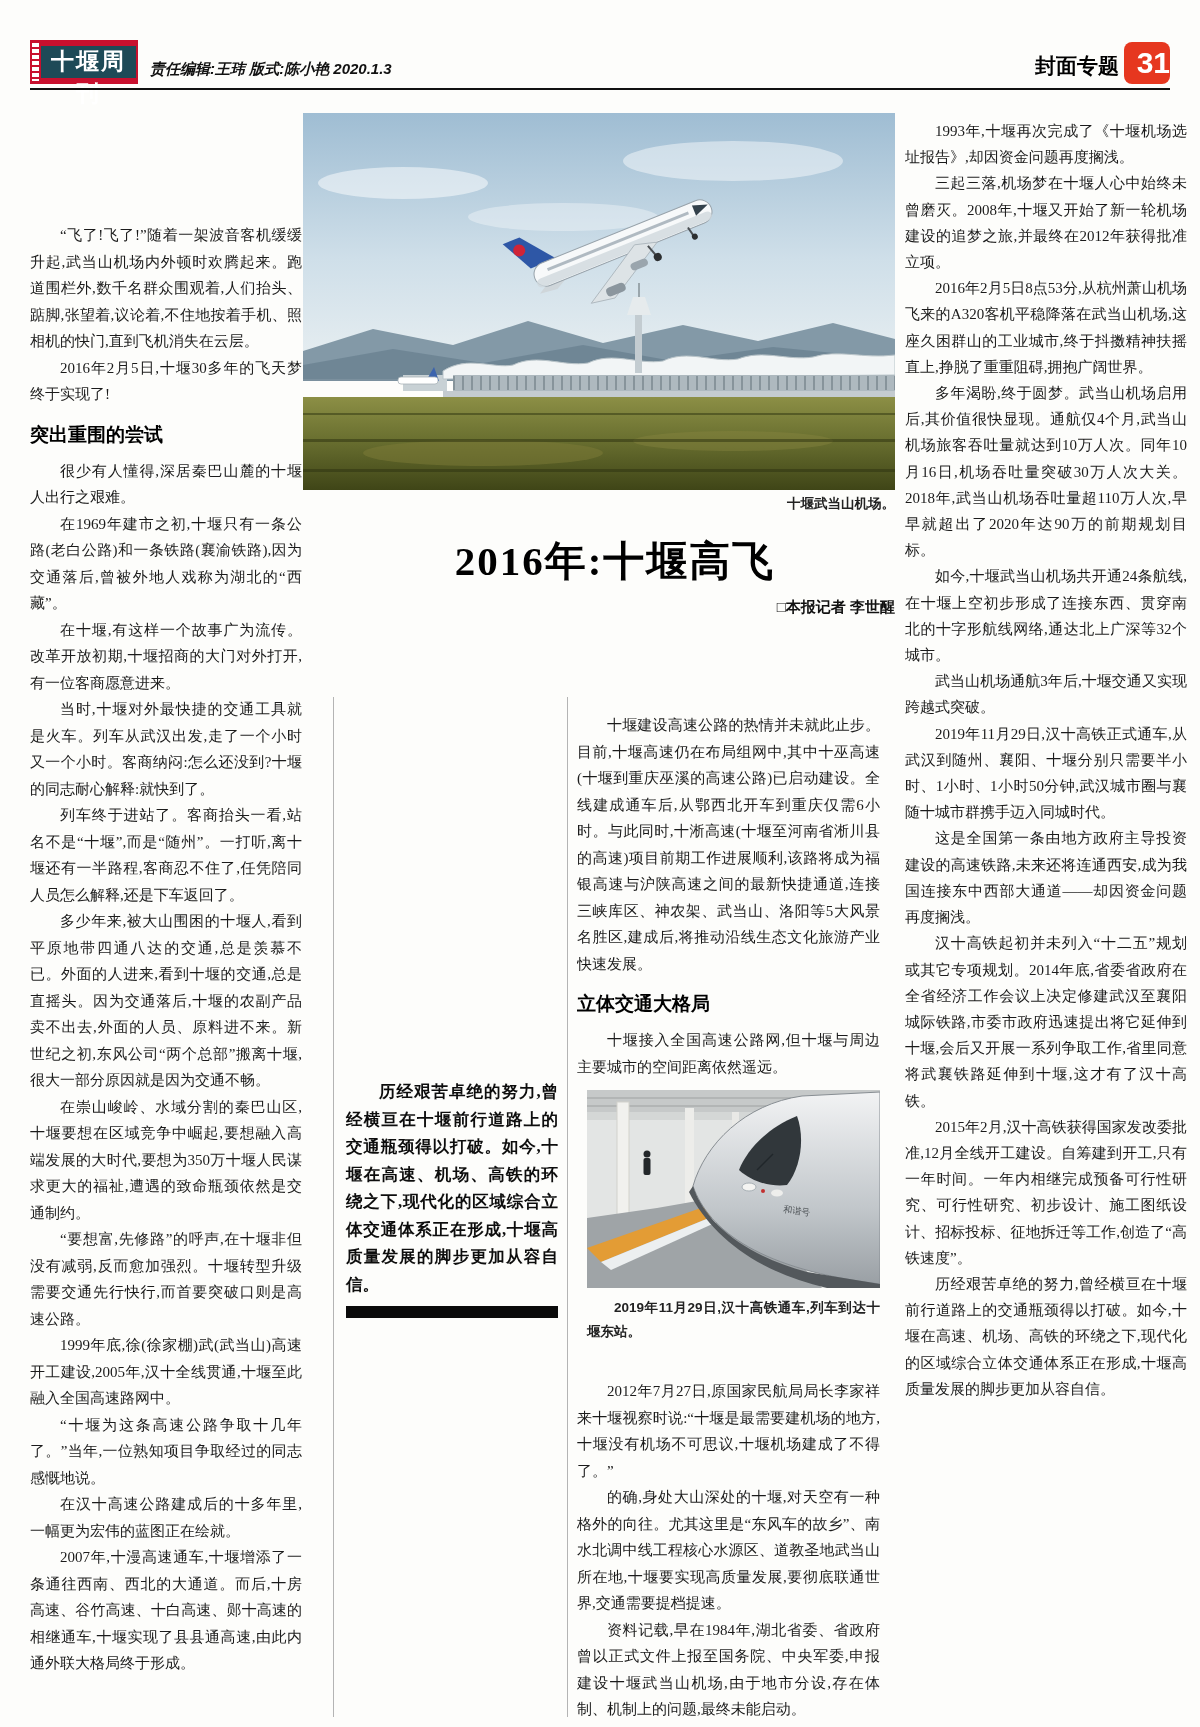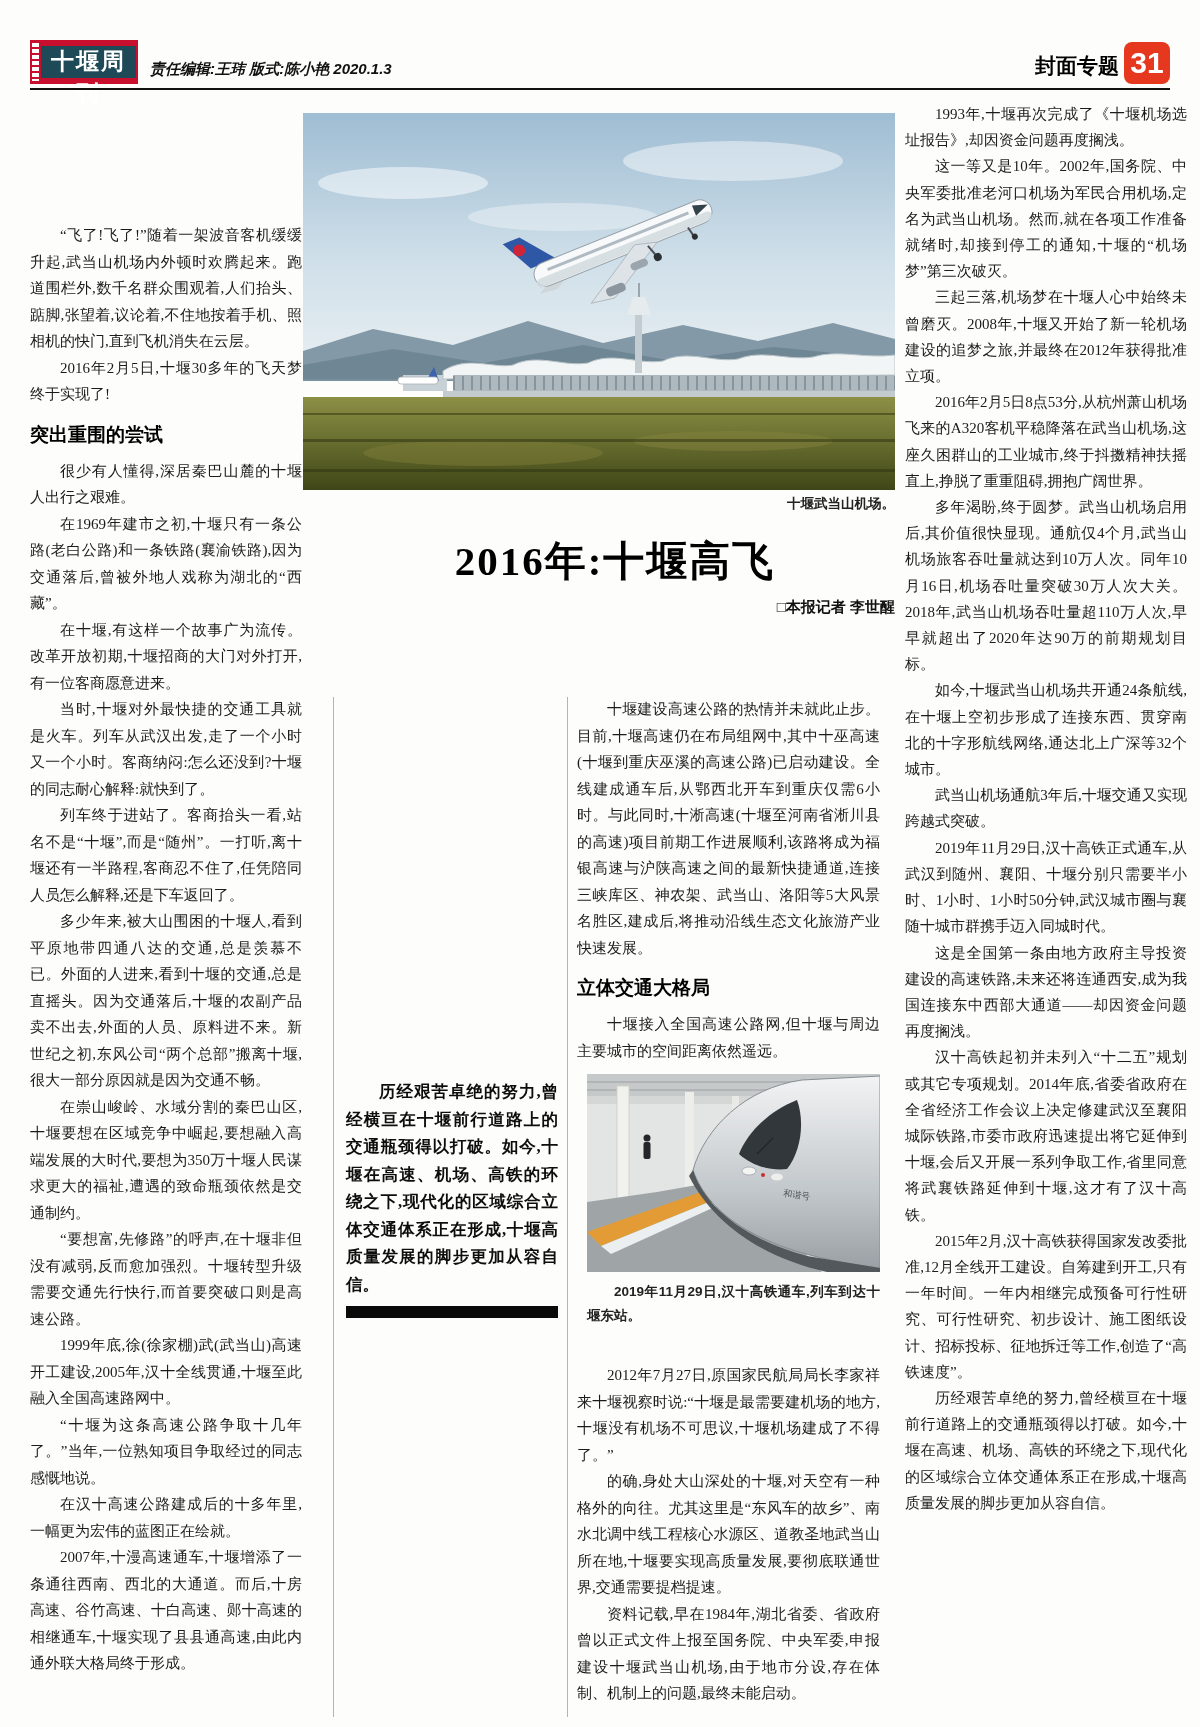--- a/index.html
+++ b/index.html
@@ -7,32 +7,32 @@
         font-family:"Liberation Serif","DejaVu Serif",serif;color:#1b1b1b;}
   
   .masthead{position:absolute;left:30px;top:40px;width:108px;height:44px;background:#c8102e;}
   .masthead-strip{position:absolute;left:2px;top:3px;bottom:3px;width:7px;
                   background:repeating-linear-gradient(#fff 0 4px,#c8102e 4px 6px);}
   .masthead-core{position:absolute;left:11px;top:6px;right:2px;bottom:6px;background:#1e4a57;color:#fff;
                  font:bold 23px/32px "Liberation Serif","DejaVu Serif",serif;text-align:center;letter-spacing:2px;}
   .editor-line{position:absolute;left:150px;top:60px;font:bold italic 15px "Liberation Sans","DejaVu Sans",sans-serif;color:#111;}
   .section-label{position:absolute;left:1035px;top:52px;font:bold 21px "Liberation Sans","DejaVu Sans",sans-serif;color:#000;}
   .page-badge{position:absolute;left:1124px;top:42px;width:46px;height:42px;background:#e6371f;border-radius:8px;
-              color:#fff;font:bold 30px/42px "Liberation Sans","DejaVu Sans",sans-serif;text-align:center;}
+              color:#fff;font:bold 30px/42px "Liberation Sans","DejaVu Sans",sans-serif;text-align:right;}
   .header-rule{position:absolute;left:30px;top:88px;width:1140px;height:2px;background:#111;}
   
   .para{margin:0;font-size:15px;line-height:26.5px;text-indent:2em;text-align:justify;color:#1b1b1b;}
   .col-left{position:absolute;left:30px;top:216px;width:272px;height:1502px;overflow:hidden;}
   .col-left .para:first-child{margin-top:6px;}
   .col-heading{font-family:Liberation Mono, monospace;font-weight:bold;font-size:19px;
                color:#000;margin:16px 0 10px;text-indent:0;line-height:24px;}
   .col-center{position:absolute;left:577px;top:688px;width:303px;height:1039px;overflow:hidden;}
   .col-center .para{line-height:26.5px;}
-  .col-center .opening{margin-top:8px;}
-  .col-right{position:absolute;left:905px;top:101px;width:282px;height:1600px;overflow:hidden;}
+  .col-center .opening{margin-top:24px;}
+  .col-right{position:absolute;left:905px;top:118px;width:282px;height:1600px;overflow:hidden;}
   .col-right .para{line-height:26.2px;}
   .vrule{position:absolute;width:1px;background:#b4b4b4;}
   #vrule1{left:333px;top:697px;height:1020px;}
   #vrule2{left:567px;top:697px;height:1020px;}
   
   .headline{position:absolute;left:335px;top:536px;width:560px;text-align:center;
             font:bold 41px/50px "Liberation Serif","DejaVu Serif",serif;letter-spacing:2px;color:#000;}
   .byline{position:absolute;left:335px;top:598px;width:560px;text-align:right;
           font:bold 15px "Liberation Sans","DejaVu Sans",sans-serif;color:#111;}
   
@@ -213,21 +213,20 @@
     <div class="closing-block">
         <p class="para">2012年7月27日,原国家民航局局长李家祥来十堰视察时说:“十堰是最需要建机场的地方,十堰没有机场不可思议,十堰机场建成了不得了。”</p>
         <p class="para">的确,身处大山深处的十堰,对天空有一种格外的向往。尤其这里是“东风车的故乡”、南水北调中线工程核心水源区、道教圣地武当山所在地,十堰要实现高质量发展,要彻底联通世界,交通需要提档提速。</p>
         <p class="para">资料记载,早在1984年,湖北省委、省政府曾以正式文件上报至国务院、中央军委,申报建设十堰武当山机场,由于地市分设,存在体制、机制上的问题,最终未能启动。</p>
       </div>
   </div>
 
   <div class="col-right">
     <div>
         <p class="para">1993年,十堰再次完成了《十堰机场选址报告》,却因资金问题再度搁浅。</p>
-        <p class="para">这一等又是10年。2002年,国务院、中央军委批准老河口机场为军民合用机场,定名为武当山机场。然而,就在各项工作准备就绪时,却接到停工的通知,十堰的“机场梦”第三次破灭。</p>
         <p class="para">三起三落,机场梦在十堰人心中始终未曾磨灭。2008年,十堰又开始了新一轮机场建设的追梦之旅,并最终在2012年获得批准立项。</p>
         <p class="para">2016年2月5日8点53分,从杭州萧山机场飞来的A320客机平稳降落在武当山机场,这座久困群山的工业城市,终于抖擞精神扶摇直上,挣脱了重重阻碍,拥抱广阔世界。</p>
         <p class="para">多年渴盼,终于圆梦。武当山机场启用后,其价值很快显现。通航仅4个月,武当山机场旅客吞吐量就达到10万人次。同年10月16日,机场吞吐量突破30万人次大关。2018年,武当山机场吞吐量超110万人次,早早就超出了2020年达90万的前期规划目标。</p>
         <p class="para">如今,十堰武当山机场共开通24条航线,在十堰上空初步形成了连接东西、贯穿南北的十字形航线网络,通达北上广深等32个城市。</p>
         <p class="para">武当山机场通航3年后,十堰交通又实现跨越式突破。</p>
         <p class="para">2019年11月29日,汉十高铁正式通车,从武汉到随州、襄阳、十堰分别只需要半小时、1小时、1小时50分钟,武汉城市圈与襄随十城市群携手迈入同城时代。</p>
         <p class="para">这是全国第一条由地方政府主导投资建设的高速铁路,未来还将连通西安,成为我国连接东中西部大通道——却因资金问题再度搁浅。</p>
         <p class="para">汉十高铁起初并未列入“十二五”规划或其它专项规划。2014年底,省委省政府在全省经济工作会议上决定修建武汉至襄阳城际铁路,市委市政府迅速提出将它延伸到十堰,会后又开展一系列争取工作,省里同意将武襄铁路延伸到十堰,这才有了汉十高铁。</p>
         <p class="para">2015年2月,汉十高铁获得国家发改委批准,12月全线开工建设。自筹建到开工,只有一年时间。一年内相继完成预备可行性研究、可行性研究、初步设计、施工图纸设计、招标投标、征地拆迁等工作,创造了“高铁速度”。</p>
         <p class="para">历经艰苦卓绝的努力,曾经横亘在十堰前行道路上的交通瓶颈得以打破。如今,十堰在高速、机场、高铁的环绕之下,现代化的区域综合立体交通体系正在形成,十堰高质量发展的脚步更加从容自信。</p>

